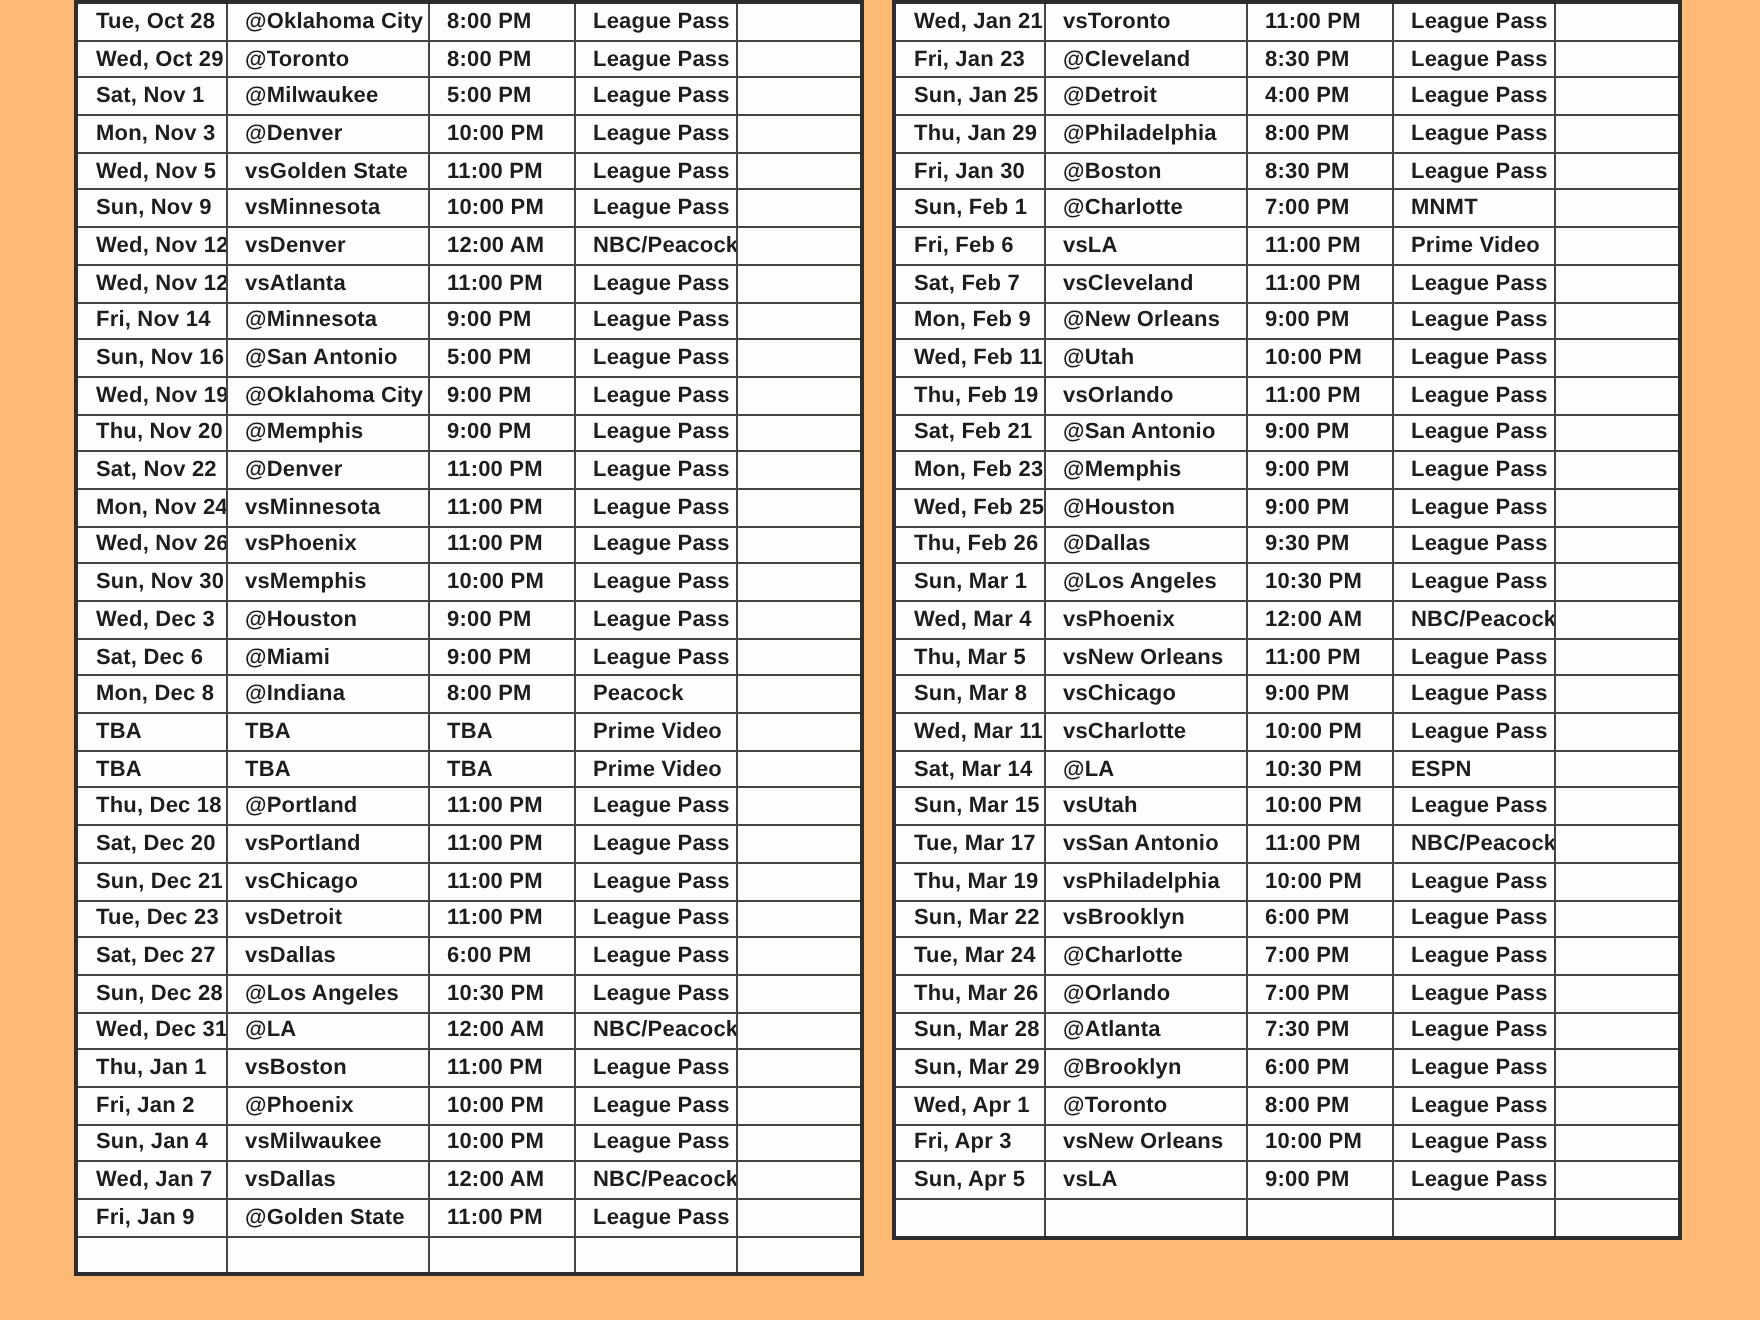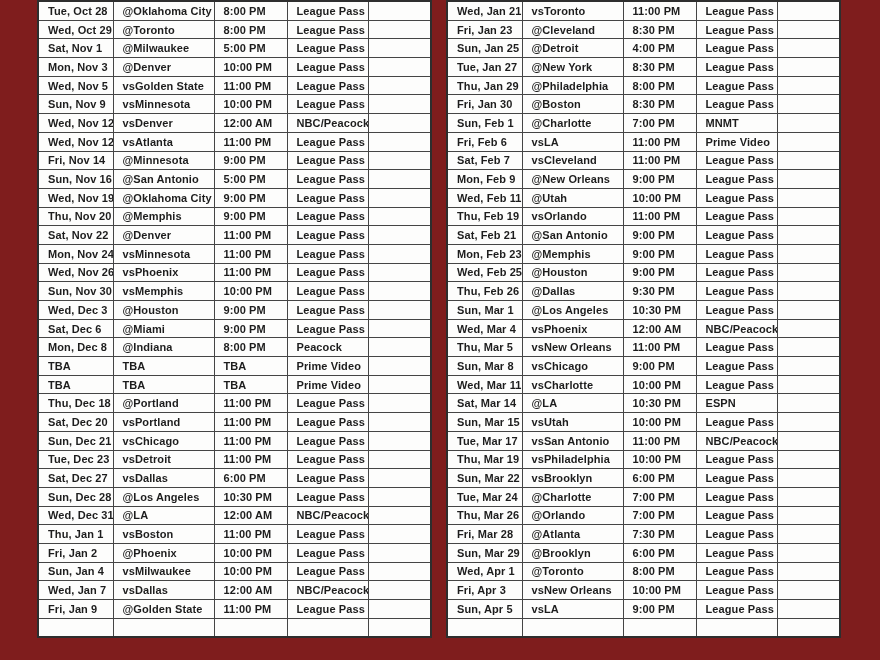--- a/index.html
+++ b/index.html
@@ -5,21 +5,21 @@
   html, body {
     margin: 0;
     padding: 0;
     background: #fbfbfa;
   }
   .page {
     position: relative;
     width: 880px;
     height: 660px;
     overflow: hidden;
-    background: #7f1d1d;
+    background: #fdba74;
     font-family: "Liberation Sans", sans-serif;
   }
   table.sched {
     position: absolute;
     top: 0;
     border-collapse: collapse;
     table-layout: fixed;
     width: 393px;
     background: #fdfdfc;
     border: 2px solid #2e2e2e;
@@ -323,27 +323,20 @@
           <td></td>
         </tr>
         <tr>
           <td>Sun, Jan 25</td>
           <td>@Detroit</td>
           <td>4:00 PM</td>
           <td>League Pass</td>
           <td></td>
         </tr>
         <tr>
-          <td>Tue, Jan 27</td>
-          <td>@New York</td>
-          <td>8:30 PM</td>
-          <td>League Pass</td>
-          <td></td>
-        </tr>
-        <tr>
           <td>Thu, Jan 29</td>
           <td>@Philadelphia</td>
           <td>8:00 PM</td>
           <td>League Pass</td>
           <td></td>
         </tr>
         <tr>
           <td>Fri, Jan 30</td>
           <td>@Boston</td>
           <td>8:30 PM</td>
@@ -498,21 +491,21 @@
           <td></td>
         </tr>
         <tr>
           <td>Thu, Mar 26</td>
           <td>@Orlando</td>
           <td>7:00 PM</td>
           <td>League Pass</td>
           <td></td>
         </tr>
         <tr>
-          <td>Fri, Mar 28</td>
+          <td>Sun, Mar 28</td>
           <td>@Atlanta</td>
           <td>7:30 PM</td>
           <td>League Pass</td>
           <td></td>
         </tr>
         <tr>
           <td>Sun, Mar 29</td>
           <td>@Brooklyn</td>
           <td>6:00 PM</td>
           <td>League Pass</td>

